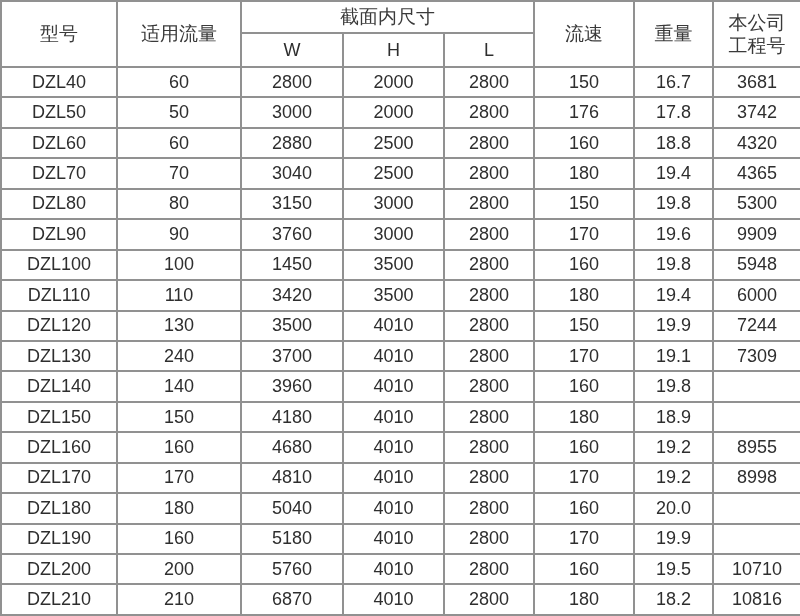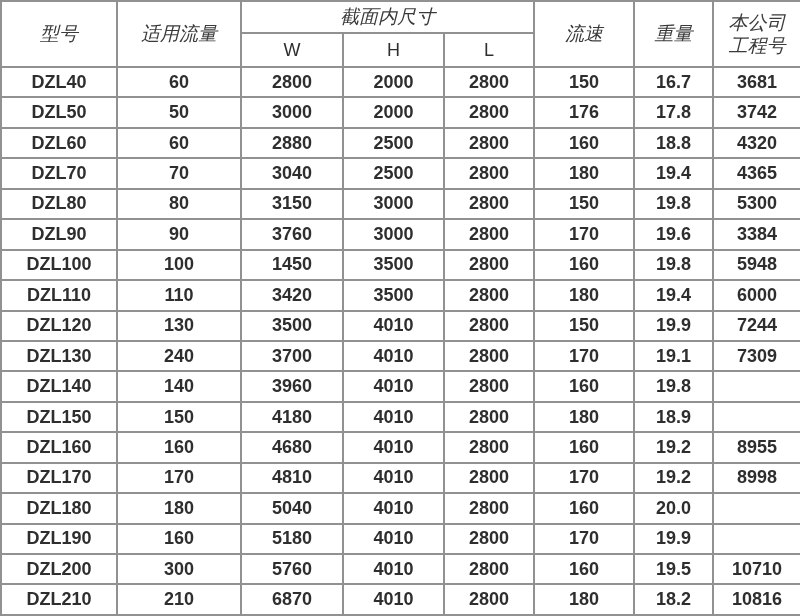--- a/index.html
+++ b/index.html
@@ -37,23 +37,23 @@
     font-family: "Liberation Sans", "DejaVu Sans", sans-serif;
     font-size: 18px;
     color: #2e2e2e;
   }
   
   table.spec td {
     font-family: "Liberation Sans", "DejaVu Sans", sans-serif;
     font-size: 18px;
     color: #2e2e2e;
   }
-  tr.header-row-1 { height: 32px; font-style: italic; }
+  tr.header-row-1 { height: 32px; }
   tr.header-row-2 { height: 34px; }
-  tbody tr { height: 30px; font-weight: bold; }
+  tbody tr { height: 30px; }
   th.project-header span {
     display: block;
     line-height: 1.22;
   }
 </style>
 </head>
 <body>
 
 <table class="spec">
   <colgroup>
@@ -141,21 +141,21 @@
   </tr>
 
   <tr>
     <td>DZL90</td>
     <td>90</td>
     <td>3760</td>
     <td>3000</td>
     <td>2800</td>
     <td>170</td>
     <td>19.6</td>
-    <td>3384</td>
+    <td>9909</td>
   </tr>
 
   <tr>
     <td>DZL100</td>
     <td>100</td>
     <td>1450</td>
     <td>3500</td>
     <td>2800</td>
     <td>160</td>
     <td>19.8</td>
@@ -256,21 +256,21 @@
     <td>5180</td>
     <td>4010</td>
     <td>2800</td>
     <td>170</td>
     <td>19.9</td>
     <td></td>
   </tr>
 
   <tr>
     <td>DZL200</td>
-    <td>300</td>
+    <td>200</td>
     <td>5760</td>
     <td>4010</td>
     <td>2800</td>
     <td>160</td>
     <td>19.5</td>
     <td>10710</td>
   </tr>
 
   <tr>
     <td>DZL210</td>

